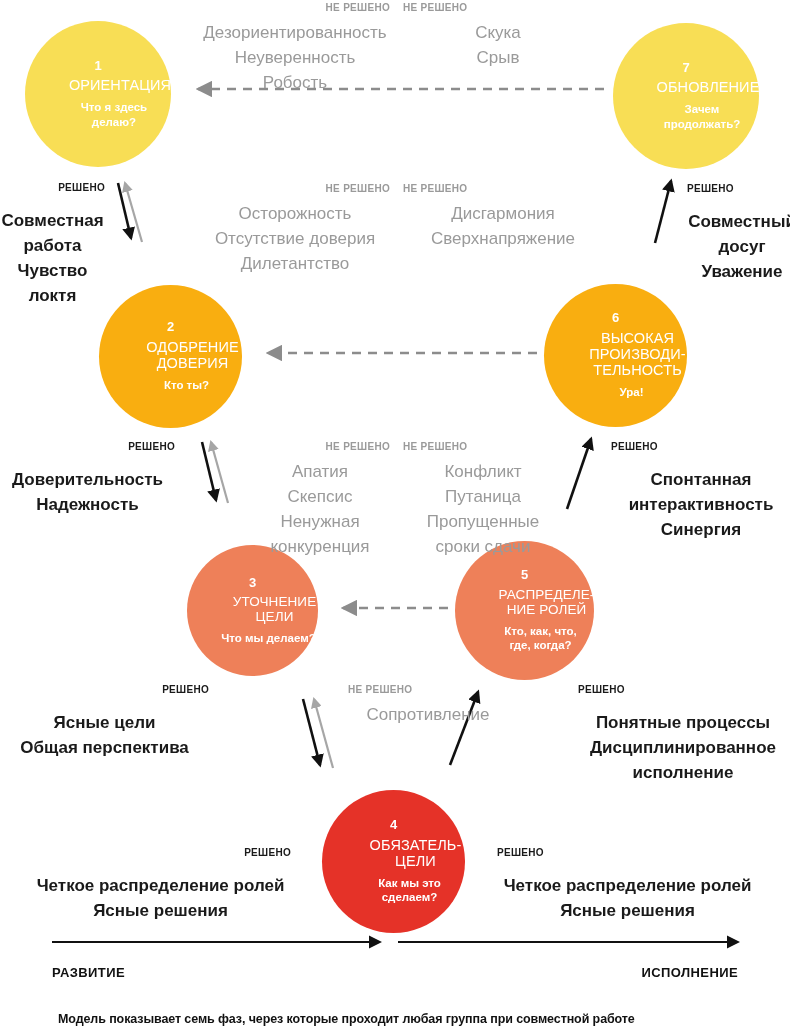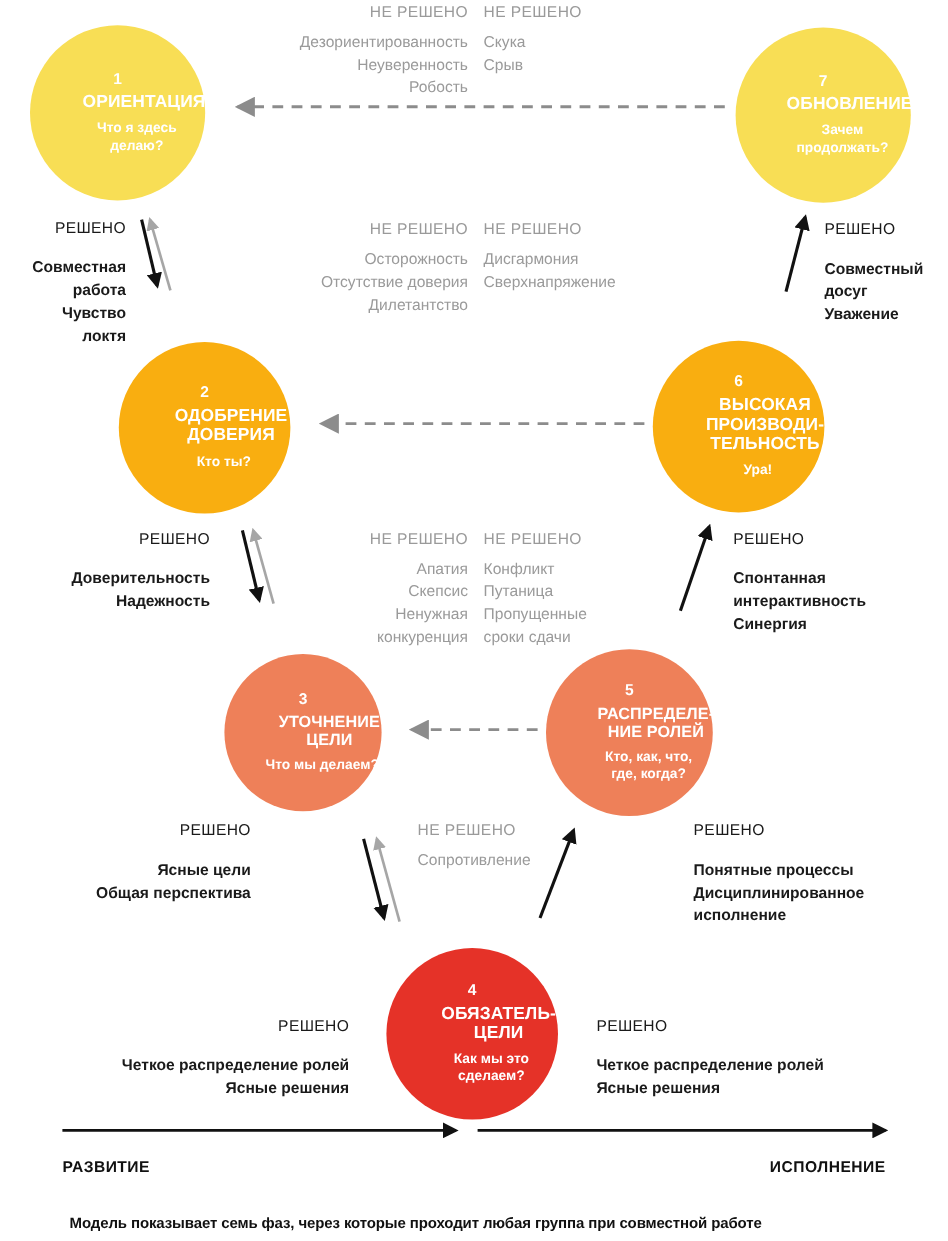--- a/index.html
+++ b/index.html
@@ -40,21 +40,21 @@
     box-sizing: border-box;
   }
   .phase .num {
     font-size: 13px;
     font-weight: bold;
     line-height: 1.1;
     margin-bottom: 4px;
   }
   .phase .title {
     font-size: 14.5px;
-    font-weight: bold;
+    font-weight: normal;
     line-height: 1.12;
     letter-spacing: 0.1px;
     white-space: pre-line;
     margin-left: 44px;
   }
   .phase .sub {
     font-size: 11.5px;
     font-weight: bold;
     line-height: 1.25;
     margin-top: 7px;
@@ -62,30 +62,31 @@
     margin-left: 32px;
   }
   .phase.small .title { font-size: 13.5px; }
 
   
   .block {
     position: absolute;
     box-sizing: border-box;
   }
   .block .head {
-    font-size: 13px;
-    font-weight: normal;
+    font-size: 10px;
+    font-weight: bold;
     letter-spacing: 0.3px;
     line-height: 1.2;
     margin-bottom: 7px;
   }
   .block .items {
-    font-size: 13px;
+    font-size: 17px;
     line-height: 1.47;
     white-space: pre-line;
+    text-align: center;
   }
   .block.solved .head  { color: #1a1a1a; }
   .block.solved .items { color: #1a1a1a; font-weight: bold; margin-top: 15px; }
   .block.unsolved .head  { color: #9a9a9a; }
   .block.unsolved .items { color: #9a9a9a; font-weight: normal; }
   .align-right { text-align: right; }
   .align-left  { text-align: left; }
 
   
   .axis-label {

